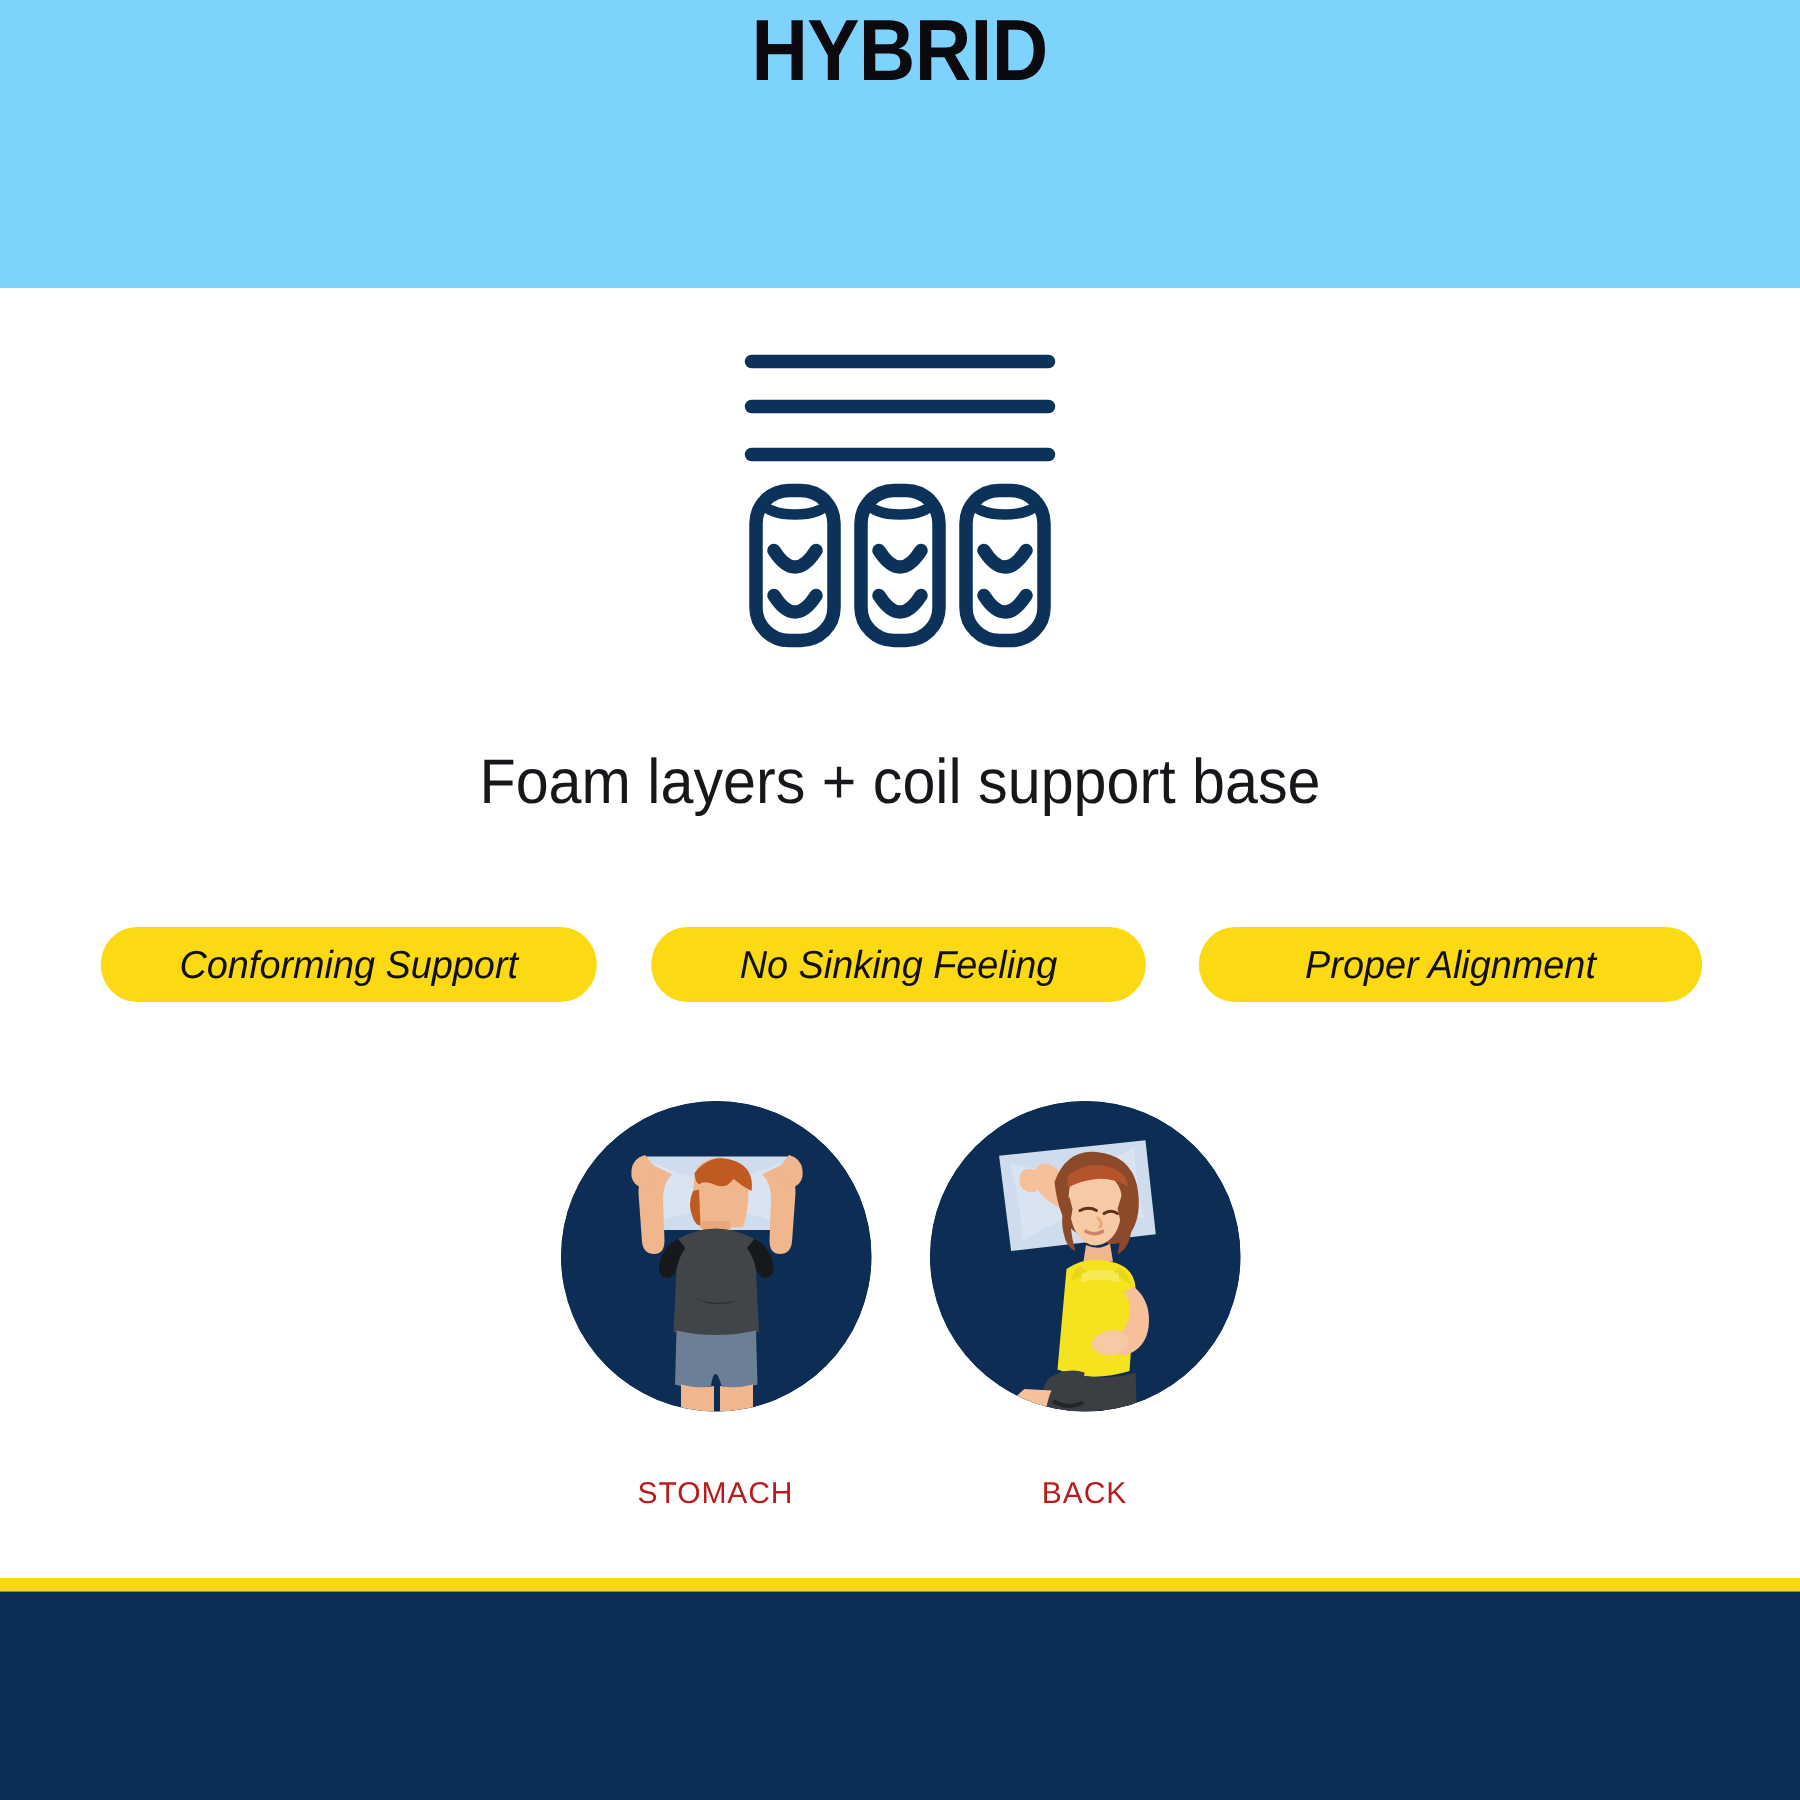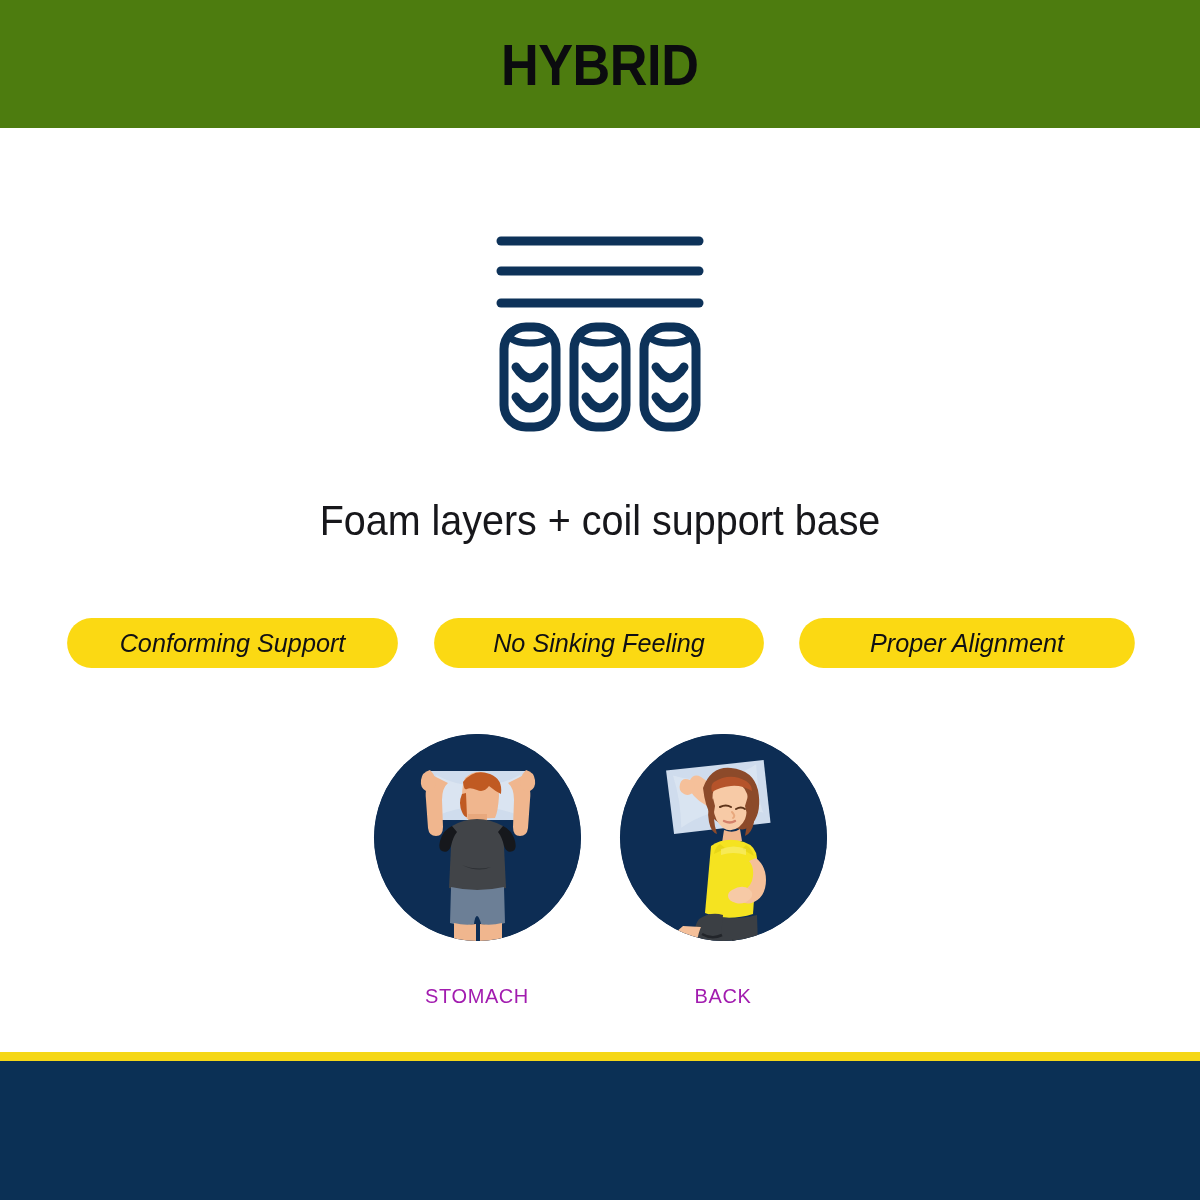--- a/index.html
+++ b/index.html
@@ -7,23 +7,23 @@
     width:1200px;height:1200px;
     background:#ffffff;
     font-family:"Liberation Sans",sans-serif;
     overflow:hidden;
     position:relative;
   }
   #card{position:absolute;inset:0;background:#fff;}
 
   
   .header-band{
-    position:absolute;left:0;top:0;width:1200px;height:128px;
-    background:#4d7c0f;
-    display:flex;align-items:center;justify-content:center;
+    position:absolute;left:0;top:0;width:1200px;height:192px;
+    background:#7dd3fc;
+    display:flex;justify-content:center;
   }
   .header-title{
     font-size:58px;font-weight:700;color:#0b0b0f;
     letter-spacing:-0.5px;
     transform:scaleX(0.9);
     font-family:"Liberation Sans",sans-serif;
   }
 
   
   .icon-wrap{
@@ -66,21 +66,21 @@
     position:absolute;left:0;top:734px;width:1200px;
     display:flex;justify-content:center;gap:39px;
   }
   .pos{width:207px;display:flex;flex-direction:column;align-items:center;}
   .pos-circle{
     width:207px;height:207px;border-radius:50%;
     background:#0d2d54;overflow:hidden;position:relative;
   }
   .pos-label{
     margin-top:44px;
-    font-size:20px;font-weight:400;color:#a21caf;
+    font-size:20px;font-weight:400;color:#b91c1c;
     letter-spacing:0.6px;
   }
 
   
   .footer-stripe{
     position:absolute;left:0;top:1052px;width:1200px;height:9px;
     background:#f5d717;
   }
   .footer-band{
     position:absolute;left:0;top:1061px;width:1200px;height:139px;

